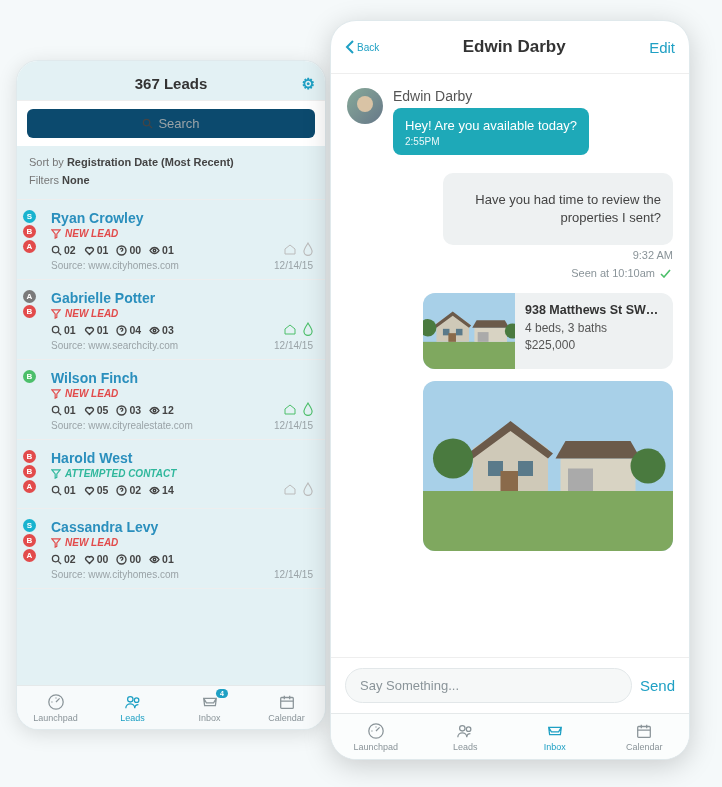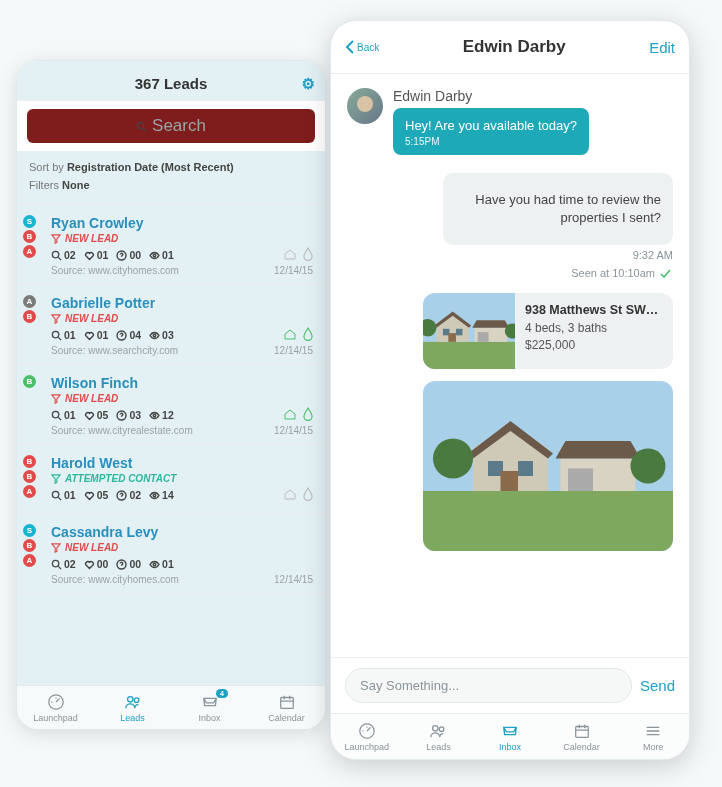--- a/index.html
+++ b/index.html
@@ -45,25 +45,25 @@
     position: relative;
   }
   .pl-settings {
     position: absolute;
     right: 10px; top: 14px;
     color: #1fa0c4;
     font-size: 15px;
   }
   .pl-search-wrap { padding: 8px 10px; background:#fff; }
   .pl-search {
-    background: #7f1d1d;
+    background: #0c4a6e;
     border-radius: 6px;
     padding: 7px 28px;
     color: #9aa3a7;
-    font-size: 17px;
+    font-size: 13px;
     display: flex;
     align-items: center;
     justify-content: center;
     gap: 5px;
   }
   .pl-sort {
     padding: 8px 12px 10px;
     font-size: 11px;
     color: #777;
     border-bottom: 1px solid #eee;
@@ -562,21 +562,21 @@
     <div class="pr-edit">Edit</div>
   </div>
 
   <div class="pr-body">
     <div class="msg-row">
       <div class="avatar"></div>
       <div>
         <div class="sender-name">Edwin Darby</div>
         <div class="bubble-teal">
           <div>Hey! Are you available today?</div>
-          <div class="ts">5:15PM</div>
+          <div class="ts">2:55PM</div>
         </div>
       </div>
     </div>
 
     <div class="rt">
       <div class="bubble-gray">
         <span>Have you had time to review the properties I sent?</span>
       </div>
       <div class="ts-right">9:32 AM</div>
     </div>
@@ -633,20 +633,14 @@
           <use href="#i-inbox"></use>
         </svg>
       <span>Inbox</span>
     </div>
     <div class="pr-tab">
       <svg class="tab-ic" viewBox="0 0 20 20">
           <use href="#i-cal"></use>
         </svg>
       <span>Calendar</span>
     </div>
-    <div class="pr-tab">
-      <svg class="tab-ic" viewBox="0 0 20 20">
-          <use href="#i-more"></use>
-        </svg>
-      <span>More</span>
-    </div>
   </div>
 </div>
 
 </body></html>

